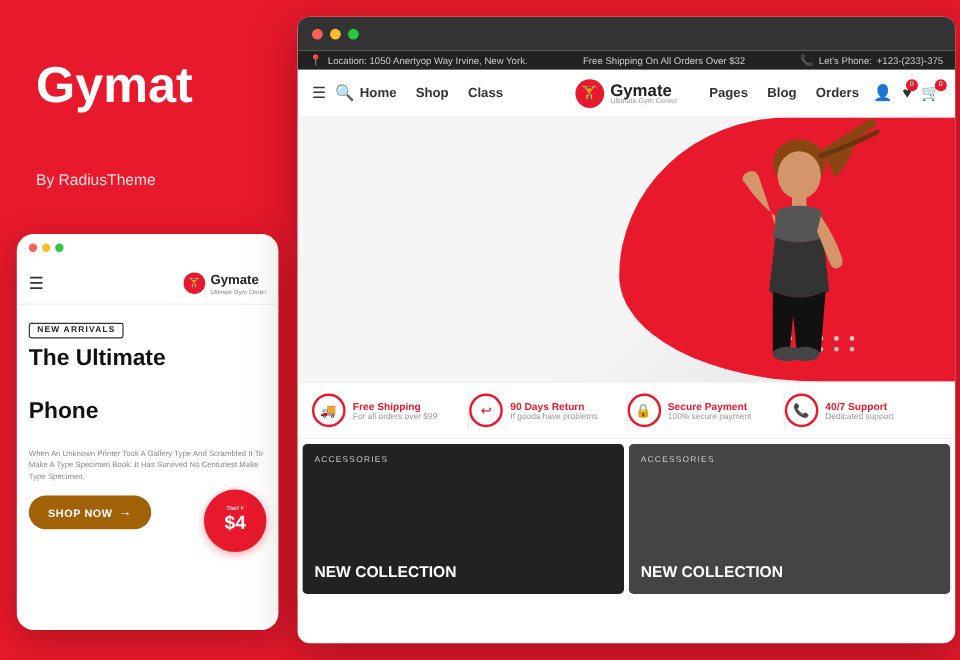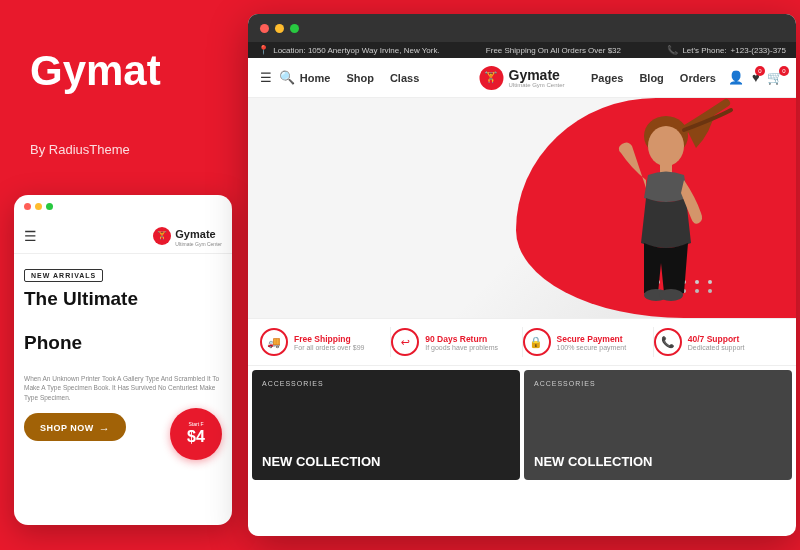--- a/index.html
+++ b/index.html
@@ -375,21 +375,21 @@
     
     .products-row {
       display: flex;
       gap: 4px;
       padding: 4px;
       background: white;
     }
 
     .product-card {
       flex: 1;
-      height: 110px;
+      height: 125px;
       position: relative;
       overflow: hidden;
       border-radius: 4px;
     }
 
     .product-card-bg {
       position: absolute;
       inset: 0;
       background: #222;
     }

